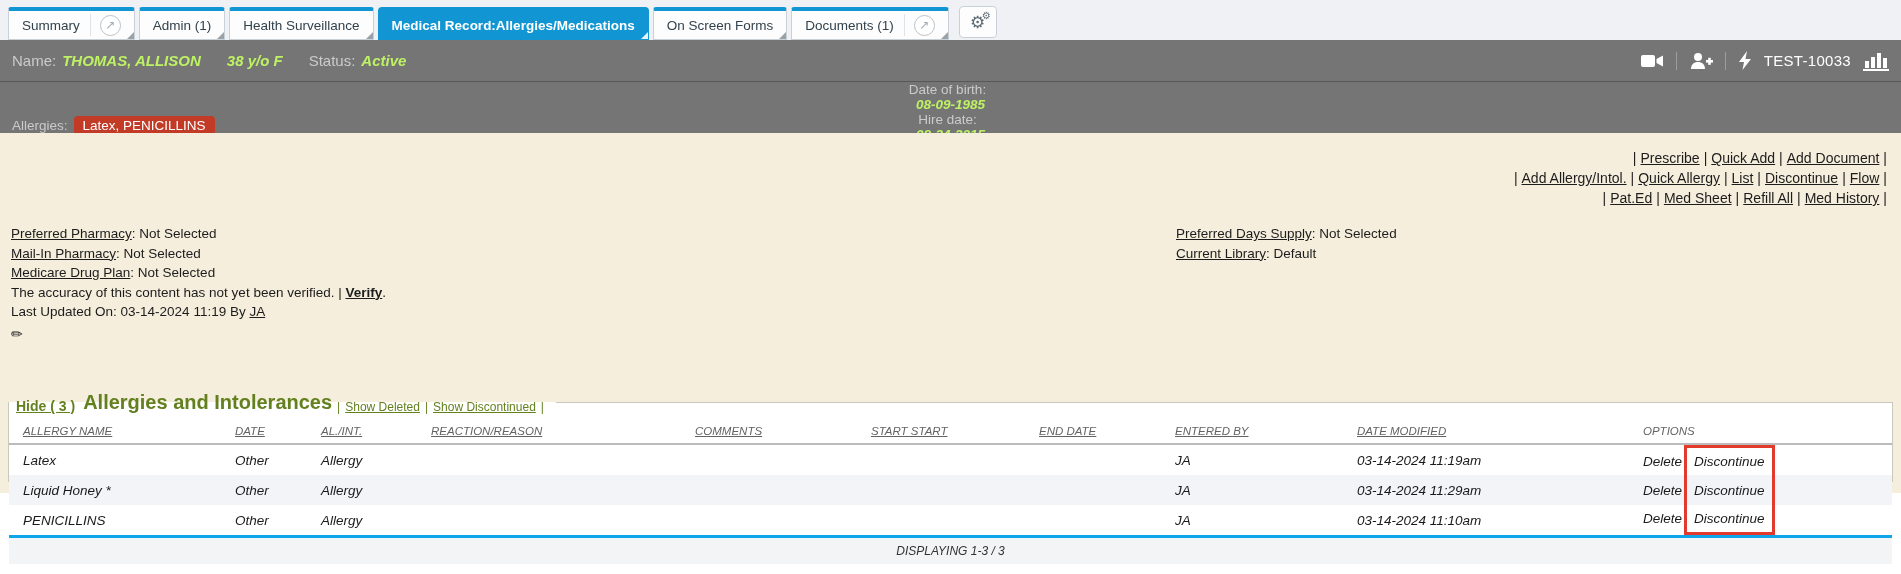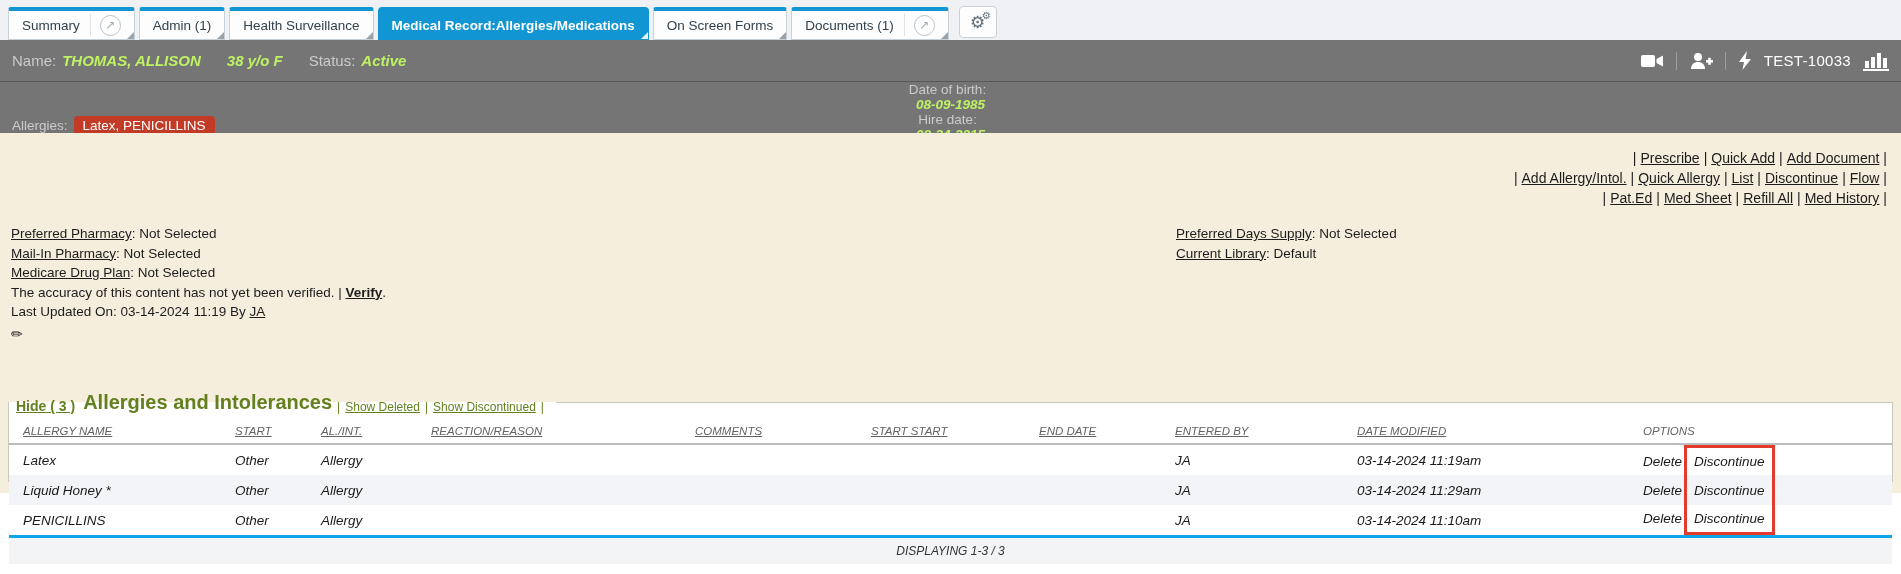--- a/index.html
+++ b/index.html
@@ -250,21 +250,21 @@
           <col style="width:176px">
           <col style="width:168px">
         <col style="width:136px">
           <col style="width:182px">
           <col style="width:286px">
           <col>
       </colgroup>
       <thead>
         <tr>
           <th><span>ALLERGY NAME</span></th>
-          <th><span>START</span></th>
+          <th><span>DATE</span></th>
           <th><span>AL./INT.</span></th>
           <th><span>REACTION/REASON</span></th>
           <th><span>COMMENTS</span></th>
           <th><span>START START</span></th>
           <th><span>END DATE</span></th>
           <th><span>ENTERED BY</span></th>
           <th><span>DATE MODIFIED</span></th>
           <th class="no-sort"><span>OPTIONS</span></th>
         </tr>
       </thead>

